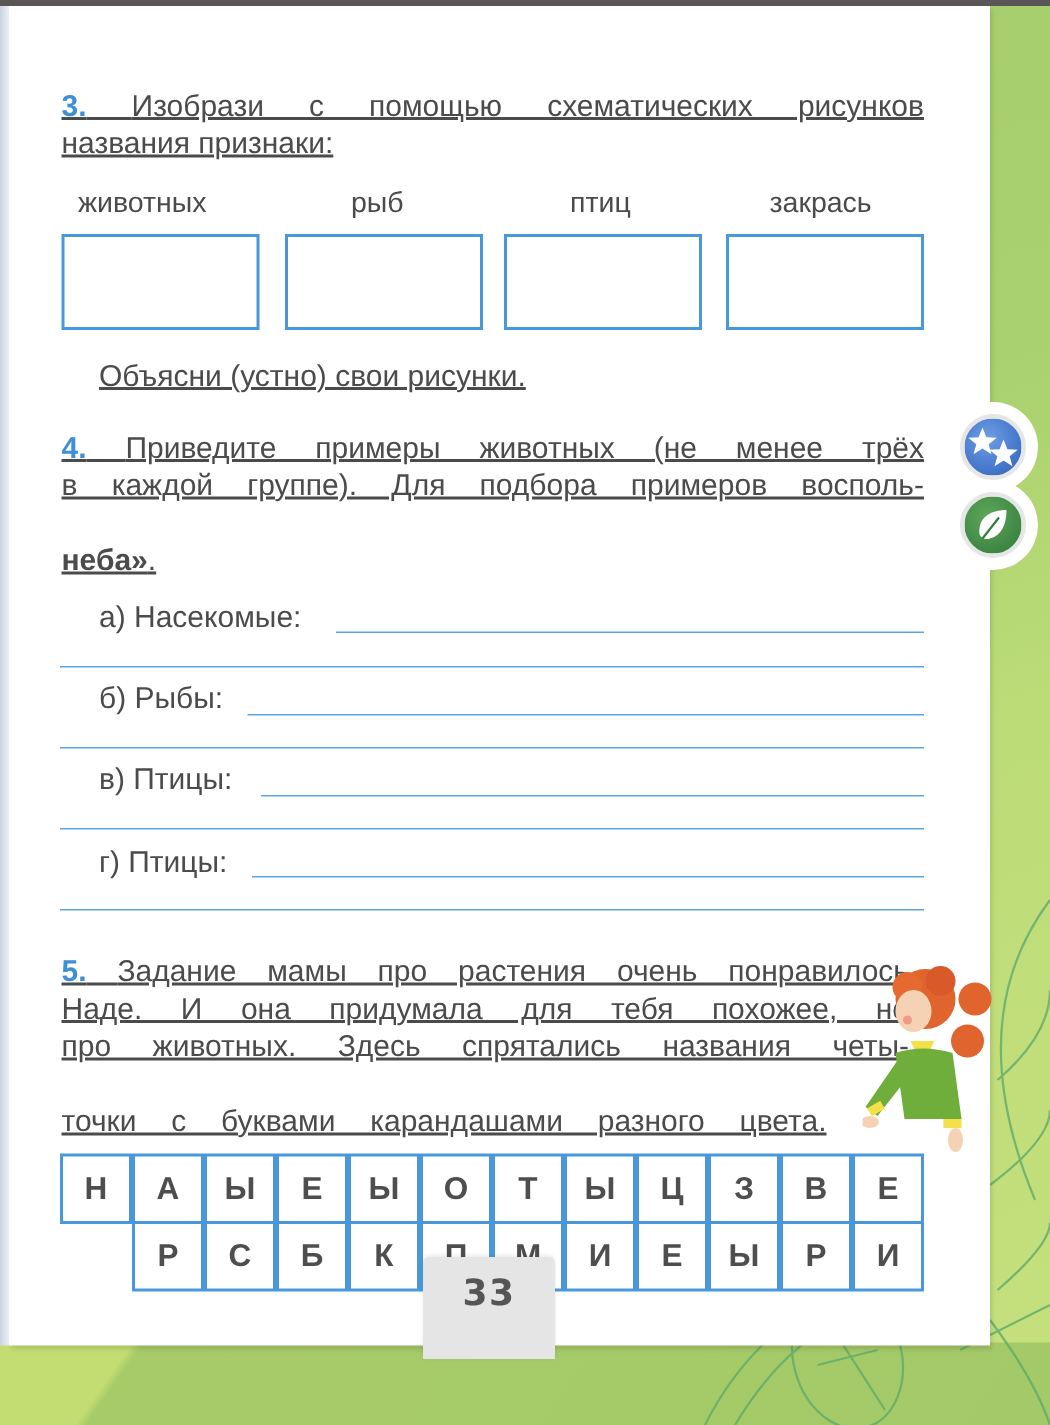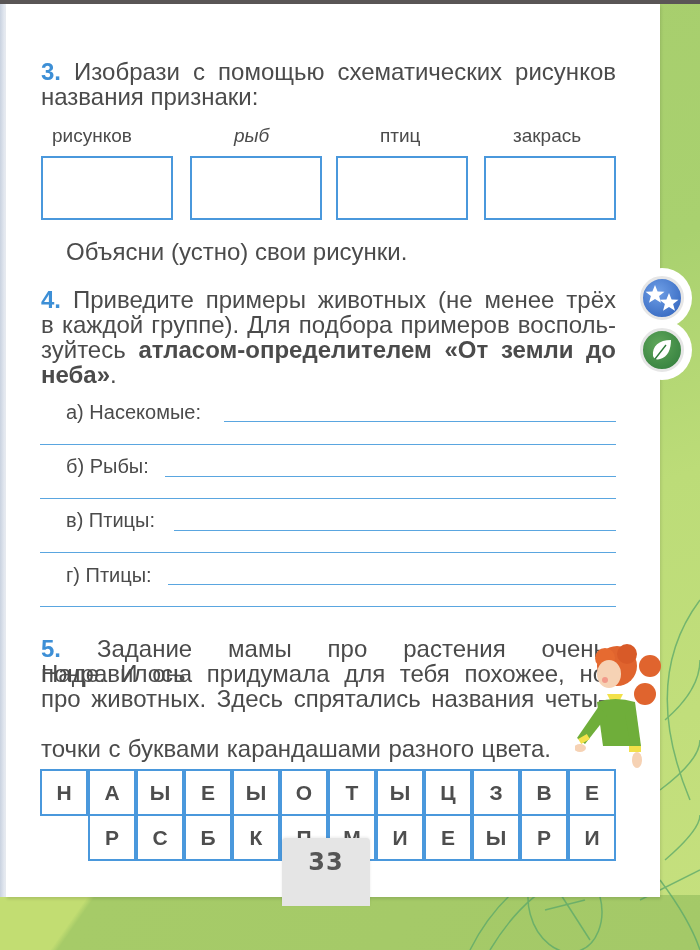--- a/index.html
+++ b/index.html
@@ -27,21 +27,21 @@
     .page {
       position: absolute; left: 6px; top: 4px; width: 654px; height: 893px;
       background: #ffffff;
       box-shadow: 1px 2px 3px rgba(0,0,0,0.12);
     }
     .page-left-edge {
       position: absolute; left: 0; top: 4px; width: 6px; height: 893px;
       background: linear-gradient(90deg, #c9d2e0, #eef1f6);
     }
 
-    .txt { position: absolute; font-size: 24px; line-height: 25px; color: #4b4b4b; }
+    .txt { position: absolute; font-size: 20px; line-height: 25px; color: #4b4b4b; text-decoration: underline; }
     .num { color: #3d8fd6; font-weight: bold; }
     .bold { font-weight: bold; }
     .justify { text-align: justify; text-align-last: justify; }
 
     .draw-label { position: absolute; font-size: 19px; color: #4b4b4b; top: 121px; }
     .draw-box {
       position: absolute; top: 152px; width: 132px; height: 64px;
       border: 2px solid #4a98dc; background: #fff;
     }
 
@@ -107,41 +107,37 @@
 <div class="page-left-edge"></div>
 
 <div class="page">
 
   <div class="txt justify" style="left:35px; top:55px; width:575px;">
     <span class="num">3.</span>
     <span>Изобрази с помощью схематических рисунков</span>
   </div>
   <div class="txt" style="left:35px; top:80px;">названия признаки:</div>
 
-  <div class="draw-label" style="left:46px;">рисунков</div>
-  <div class="draw-label" style="left:228px;font-style:italic;">рыб</div>
+  <div class="draw-label" style="left:46px;">животных</div>
+  <div class="draw-label" style="left:228px;">рыб</div>
   <div class="draw-label" style="left:374px;">птиц</div>
   <div class="draw-label" style="left:507px;">закрась</div>
 
   <div class="draw-box" style="left:35px;"></div>
   <div class="draw-box" style="left:184px;"></div>
   <div class="draw-box" style="left:330px;"></div>
   <div class="draw-box" style="left:478px;"></div>
 
   <div class="txt" style="left:60px; top:235px;">Объясни (устно) свои рисунки.</div>
 
   <div class="txt justify" style="left:35px; top:283px; width:575px;">
     <span class="num">4.</span>
     <span>Приведите примеры животных (не менее трёх</span>
   </div>
   <div class="txt justify" style="left:35px; top:308px; width:575px;">в каждой группе). Для подбора примеров восполь-</div>
-  <div class="txt justify" style="left:35px; top:333px; width:575px;">
-    <span>зуйтесь</span>
-    <span class="bold">атласом-определителем «От земли до</span>
-  </div>
   <div class="txt" style="left:35px; top:358px;"><span class="bold">неба»</span><span>.</span></div>
 
   <div class="answer-label" style="left:60px; top:397px;">а) Насекомые:</div>
   <div class="line" style="left:218px; top:417px; width:392px;"></div>
   <div class="line" style="left:34px; top:440px; width:576px;"></div>
 
   <div class="answer-label" style="left:60px; top:451px;">б) Рыбы:</div>
   <div class="line" style="left:159px; top:472px; width:451px;"></div>
   <div class="line" style="left:34px; top:494px; width:576px;"></div>
 

